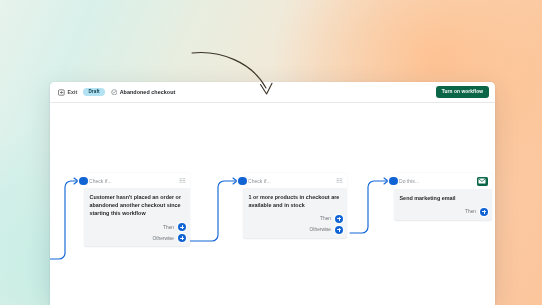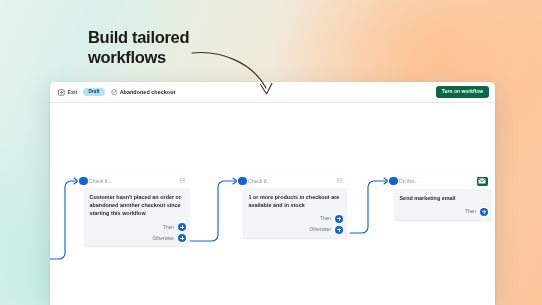--- a/index.html
+++ b/index.html
@@ -233,22 +233,20 @@
     justify-content: center;
     box-sizing: border-box;
   }
   .list-icon { display: block; opacity: .62; }
 </style>
 </head>
 <body>
 
 <div id="stage">
 
-  <div class="headline">Build tailored
-workflows</div>
 
   <svg class="arrow-svg" width="95" height="62" viewBox="0 0 95 62">
     <path d="M2 13 C 30 10, 62 22, 76 48" fill="none" stroke="#3a3226" stroke-width="1.1" stroke-linecap="round"></path>
     <path d="M70.5 44.5 L76.6 54 L82 43.2" fill="none" stroke="#3a3226" stroke-width="1.1" stroke-linecap="round" stroke-linejoin="round"></path>
   </svg>
 
   <div class="window">
 
     <div class="toolbar">
       <div class="tb-left">

